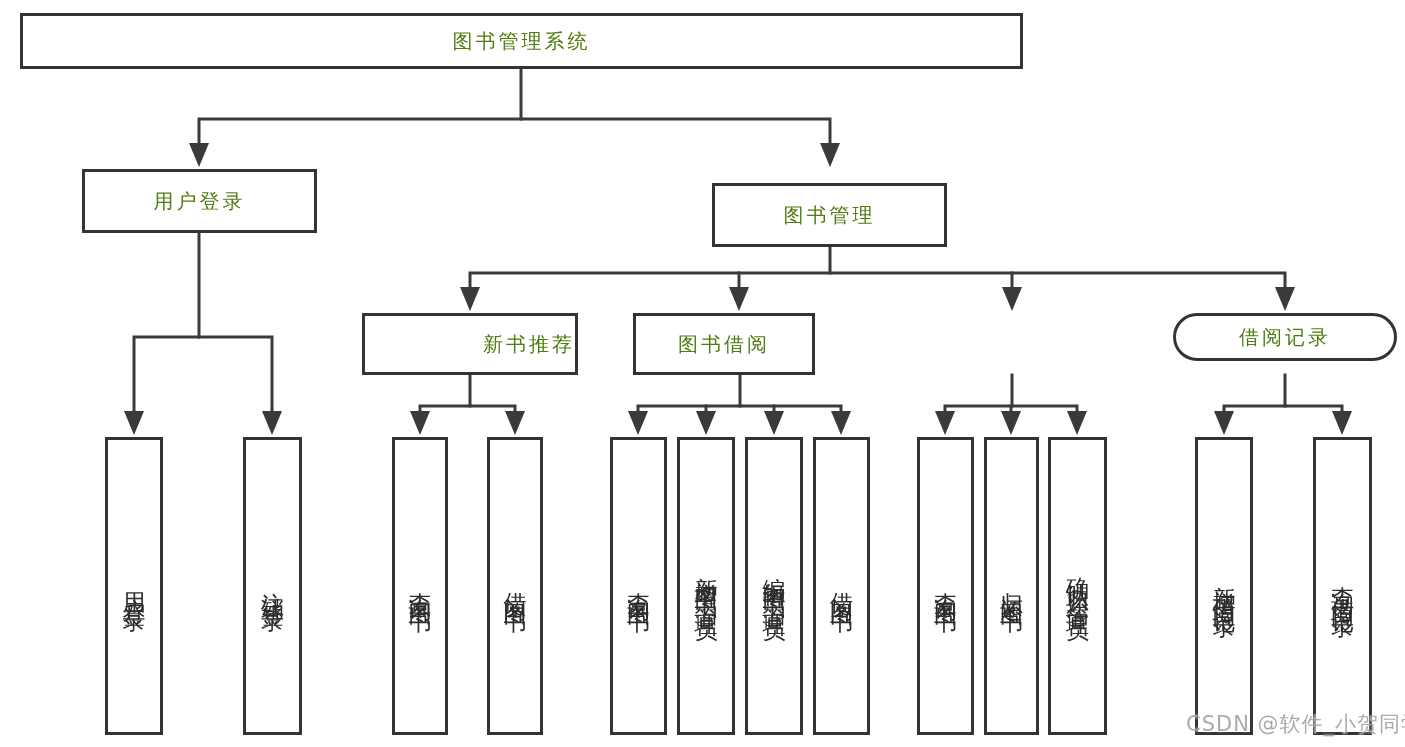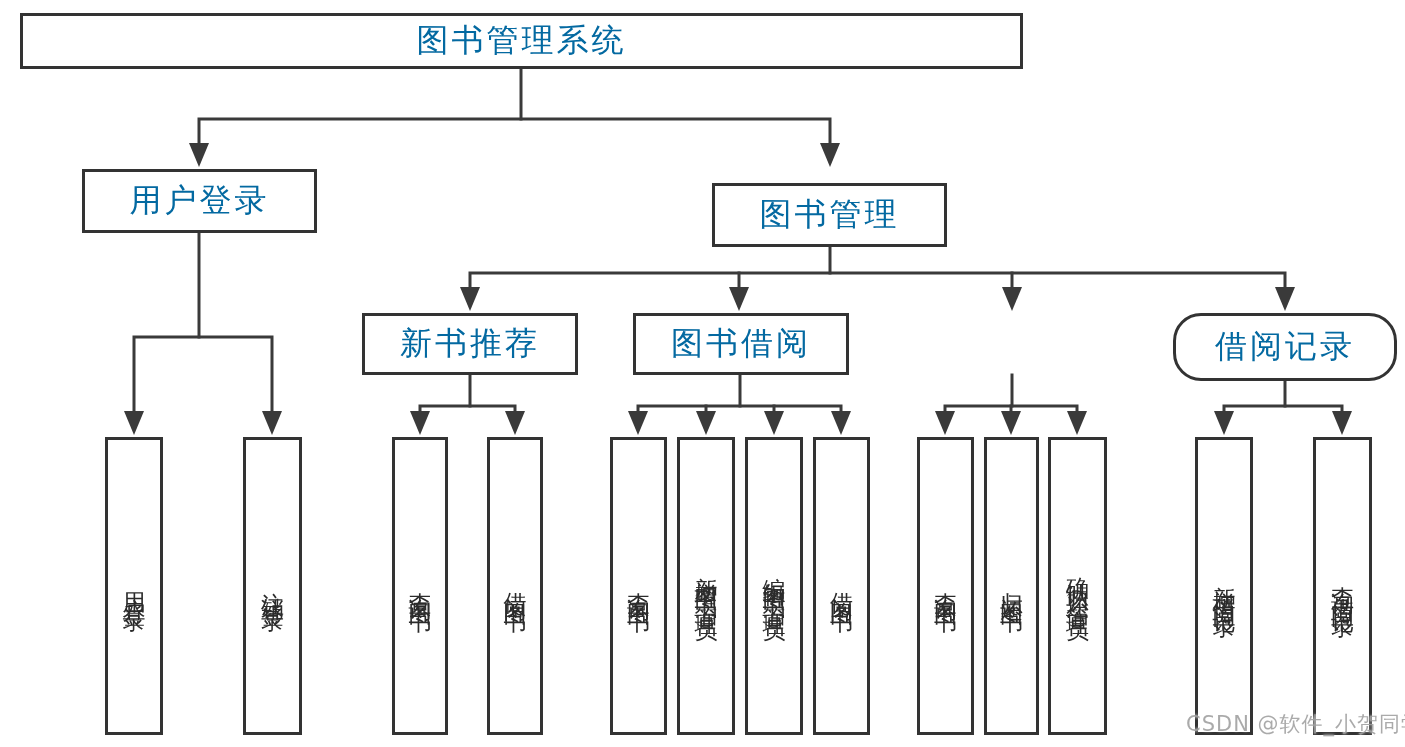--- a/index.html
+++ b/index.html
@@ -20,24 +20,24 @@
     position: absolute;
     box-sizing: border-box;
     background: #ffffff;
     border: 3px solid #333333;
     display: flex;
     align-items: center;
     justify-content: center;
     color: #2b2b2b;
   }
   .hlabel {
-    font-size: 32px;
+    font-size: 20px;
     letter-spacing: 3px;
     white-space: nowrap;
-    color: #0369a1;
+    color: #4d7c0f;
   }
   .vlabel {
     writing-mode: vertical-rl;
     text-orientation: mixed;
     font-size: 23px;
     letter-spacing: 6px;
     line-height: 1;
     color: #2b2b2b;
   }
   .watermark {
@@ -121,27 +121,27 @@
     <span class="hlabel">图书管理系统</span>
   </div>
 
   <div class="node" style="left:82px; top:169px; width:235px; height:64px;">
     <span class="hlabel">用户登录</span>
   </div>
   <div class="node" style="left:712px; top:183px; width:235px; height:64px;">
     <span class="hlabel">图书管理</span>
   </div>
 
-  <div class="node" style="left:362px; top:313px; width:216px; height:62px;">
+  <div class="node" style="left:362px; top:313px; width:216px; height:62px;justify-content:flex-end;">
     <span class="hlabel">新书推荐</span>
   </div>
-  <div class="node" style="left:633px; top:313px; width:216px; height:62px;">
+  <div class="node" style="left:633px; top:313px; width:182px; height:62px;">
     <span class="hlabel">图书借阅</span>
   </div>
-  <div class="node" style="left:1173px; top:313px; width:224px; height:68px;border-radius:28px;">
+  <div class="node" style="left:1173px; top:313px; width:224px; height:48px;border-radius:28px;">
     <span class="hlabel">借阅记录</span>
   </div>
 
   <div class="node" style="left:105px; top:437px; width:58px; height:298px;">
     <span class="vlabel">用户登录</span>
   </div>
   <div class="node" style="left:243px; top:437px; width:59px; height:298px;">
     <span class="vlabel">注销登录</span>
   </div>
 

